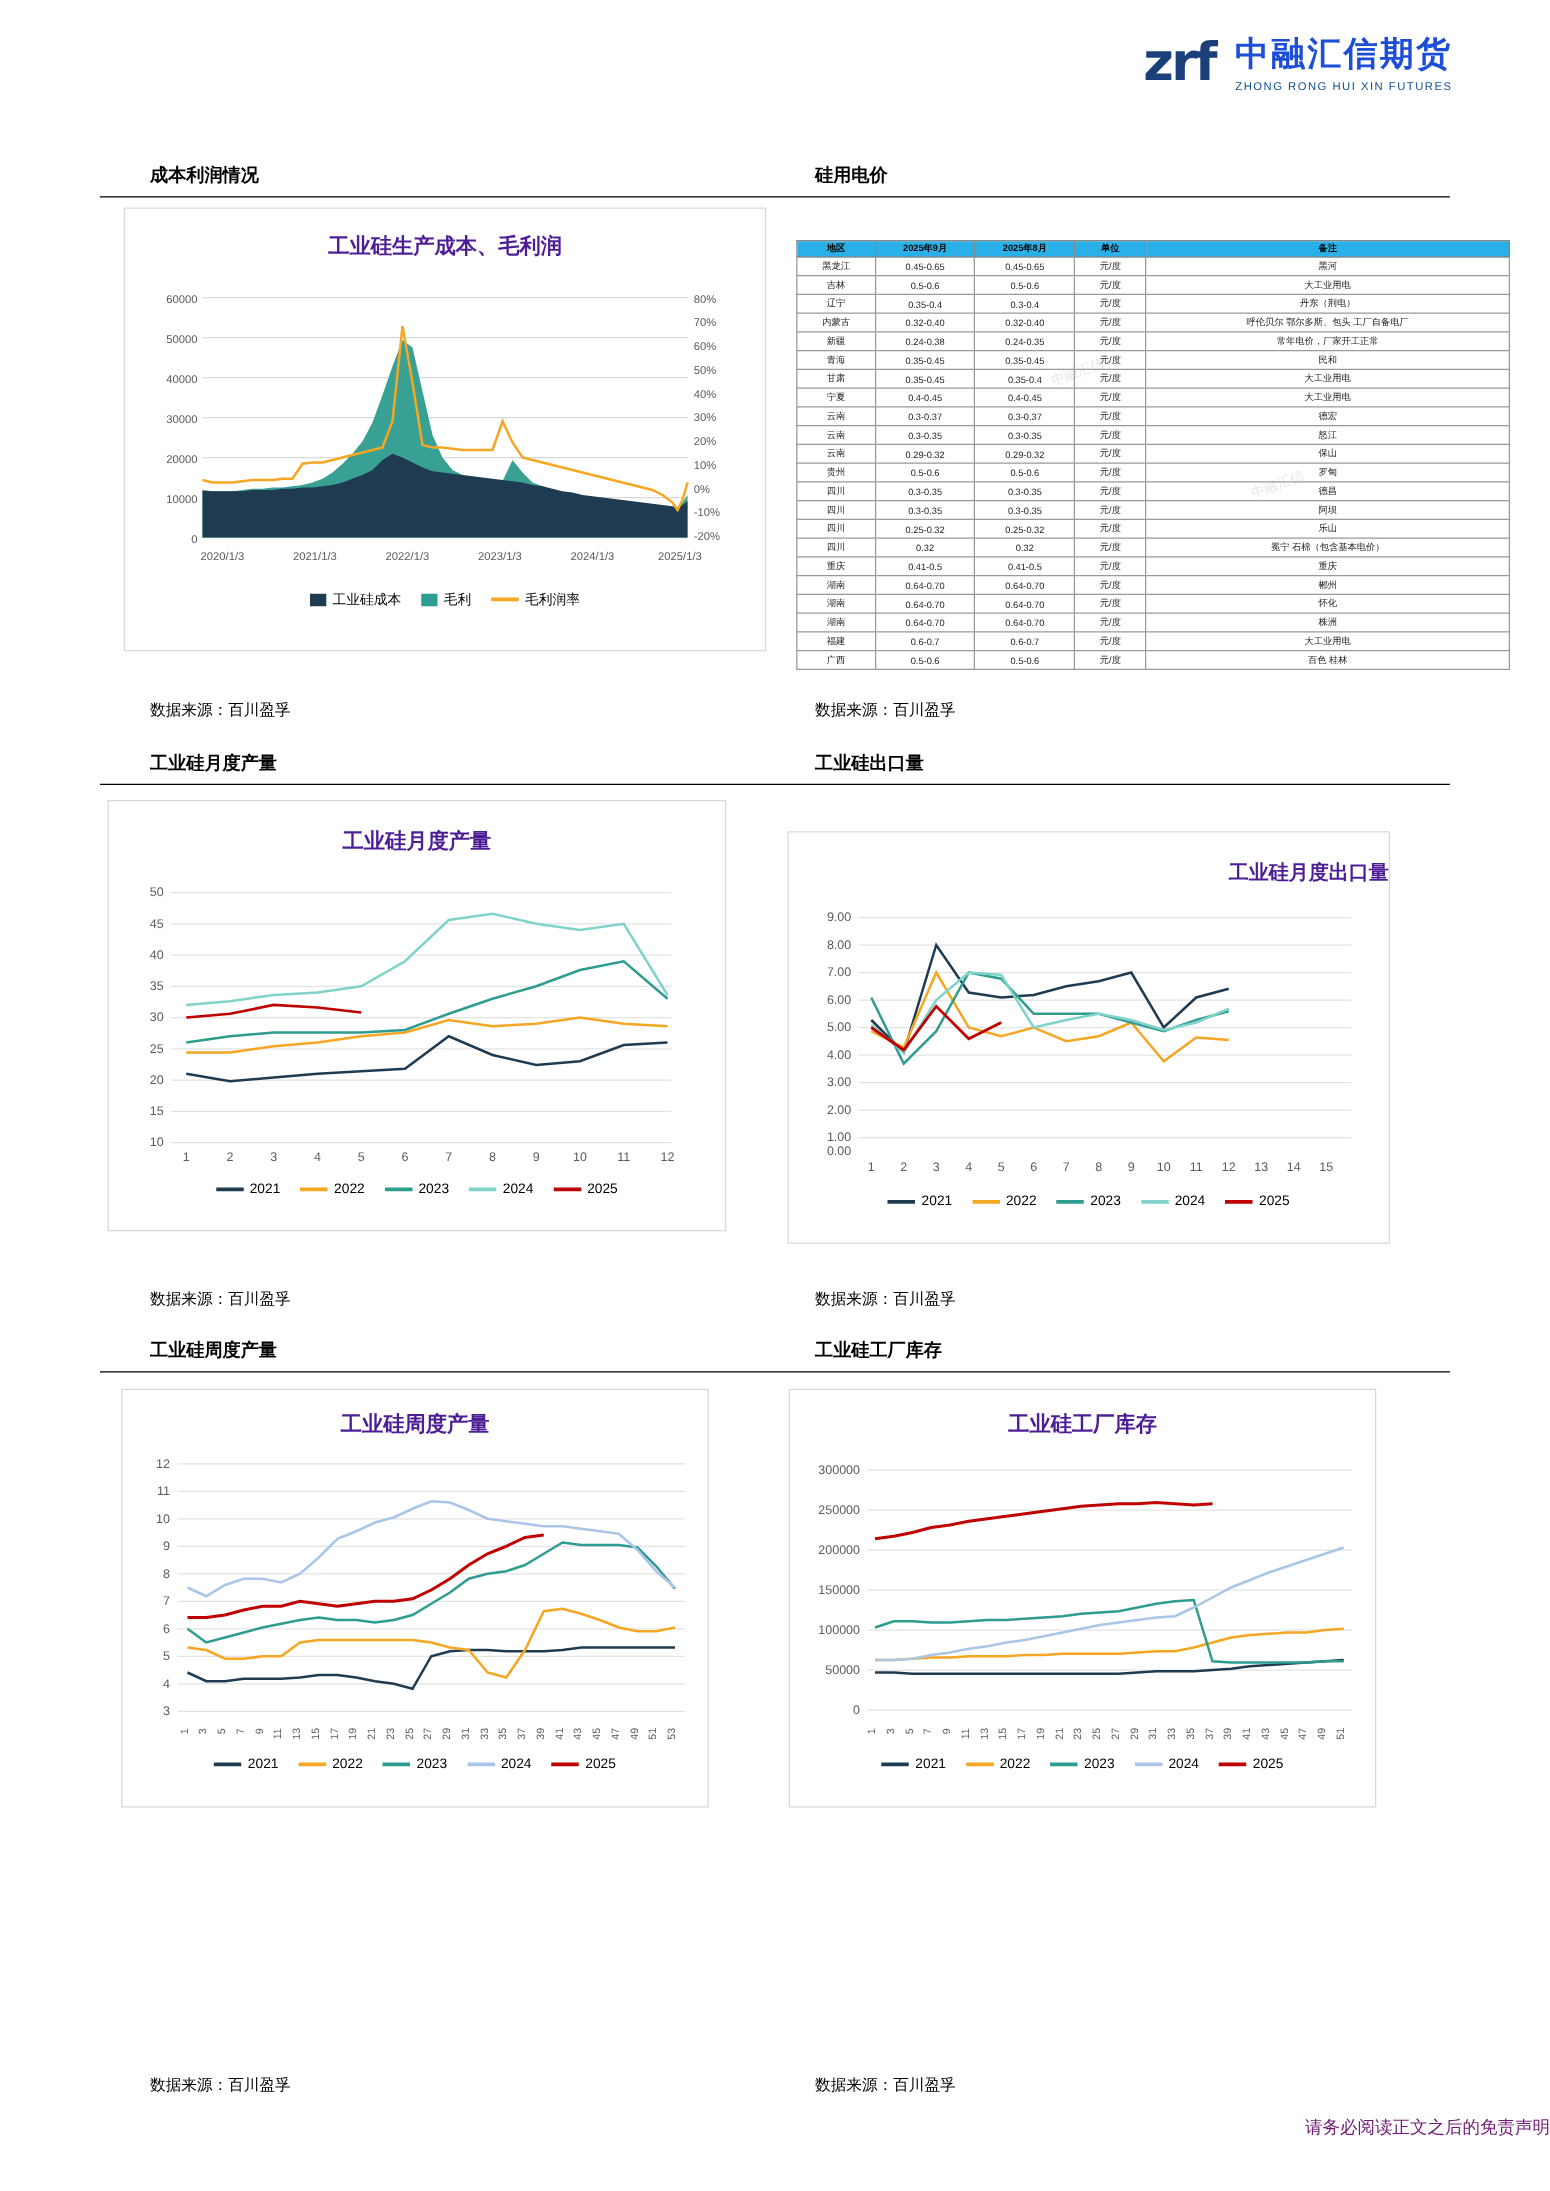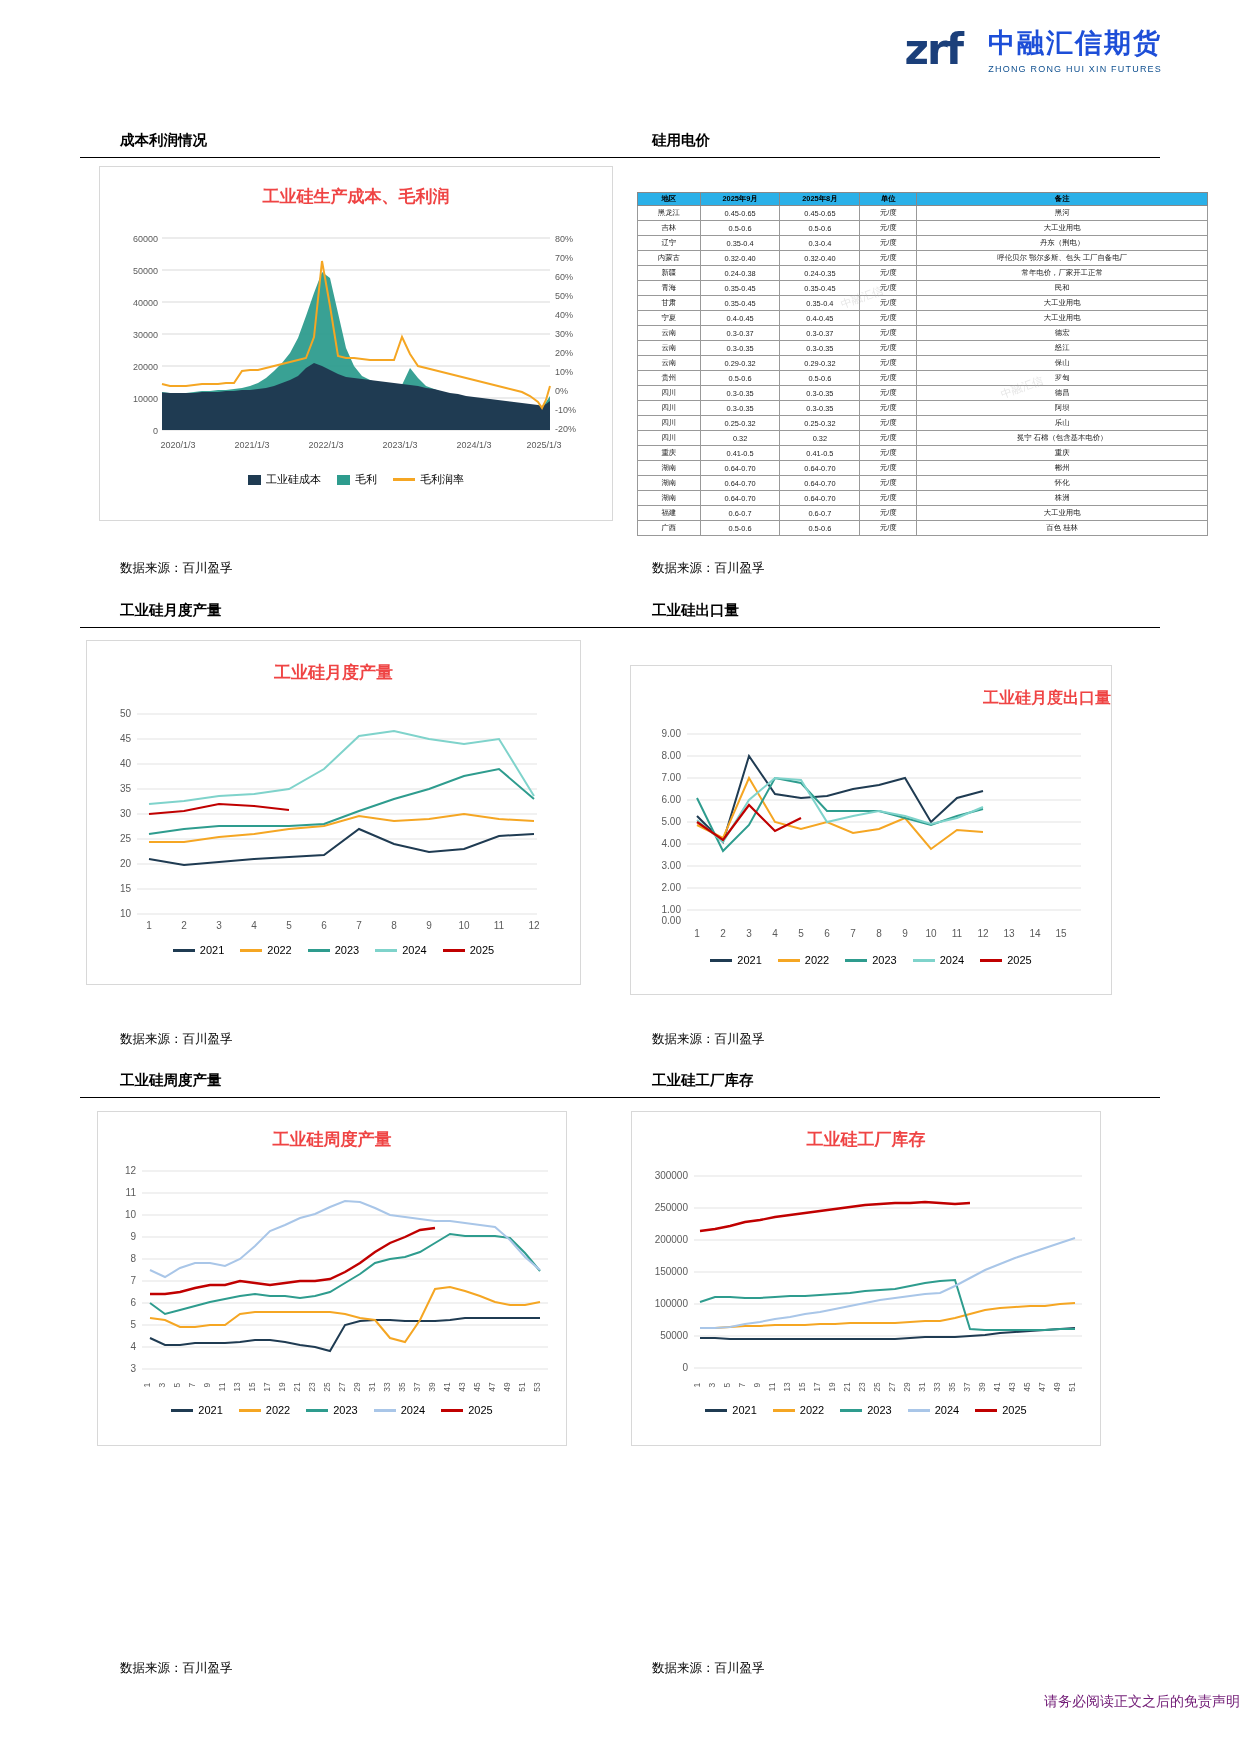--- a/index.html
+++ b/index.html
@@ -7,32 +7,32 @@
     width:1240px;height:1753px;
     background:#ffffff;
     font-family:"Liberation Sans","DejaVu Sans",sans-serif;
     color:#000;
     position:relative;
     overflow:hidden;
   }
   .page{position:relative;width:1240px;height:1753px;}
 
   
-  .logo{position:absolute;top:25px;right:78px;display:flex;align-items:center;gap:26px;}
+  .logo{position:absolute;top:25px;right:78px;display:flex;align-items:center;gap:16px;}
   .logo-mark{font-size:42px;font-weight:bold;color:#1b3f7a;letter-spacing:-2px;font-family:"DejaVu Sans",sans-serif;}
   .logo-txt-cn{font-size:27px;font-weight:bold;color:#1d4ed8;letter-spacing:2px;}
   .logo-txt-en{font-size:9px;color:#0e4f8f;letter-spacing:1.2px;text-align:right;margin-top:3px;}
 
   
   .sec-title{position:absolute;font-size:14.5px;font-weight:bold;color:#000;}
   .hr{position:absolute;height:0;border-top:1px solid #000;}
 
   
   .frame{position:absolute;background:#fff;border:1px solid #d8d8d8;box-sizing:border-box;}
-  .chart-title{text-align:center;font-weight:bold;color:#ef4444;}
+  .chart-title{text-align:center;font-weight:bold;color:#4c1d95;}
 
   .src{position:absolute;font-size:12.5px;color:#000;}
 
   
   table.elec{border-collapse:collapse;width:100%;font-size:7.4px;}
   table.elec th{background:#2ab0e8;color:#000;border:1px solid #888;padding:1px 2px;font-weight:bold;text-align:center;}
   table.elec td{border:1px solid #999;padding:1px 2px;text-align:center;color:#222;height:12px;}
   td.red{color:#c00000;}
   .tblwrap{position:absolute;}
 

